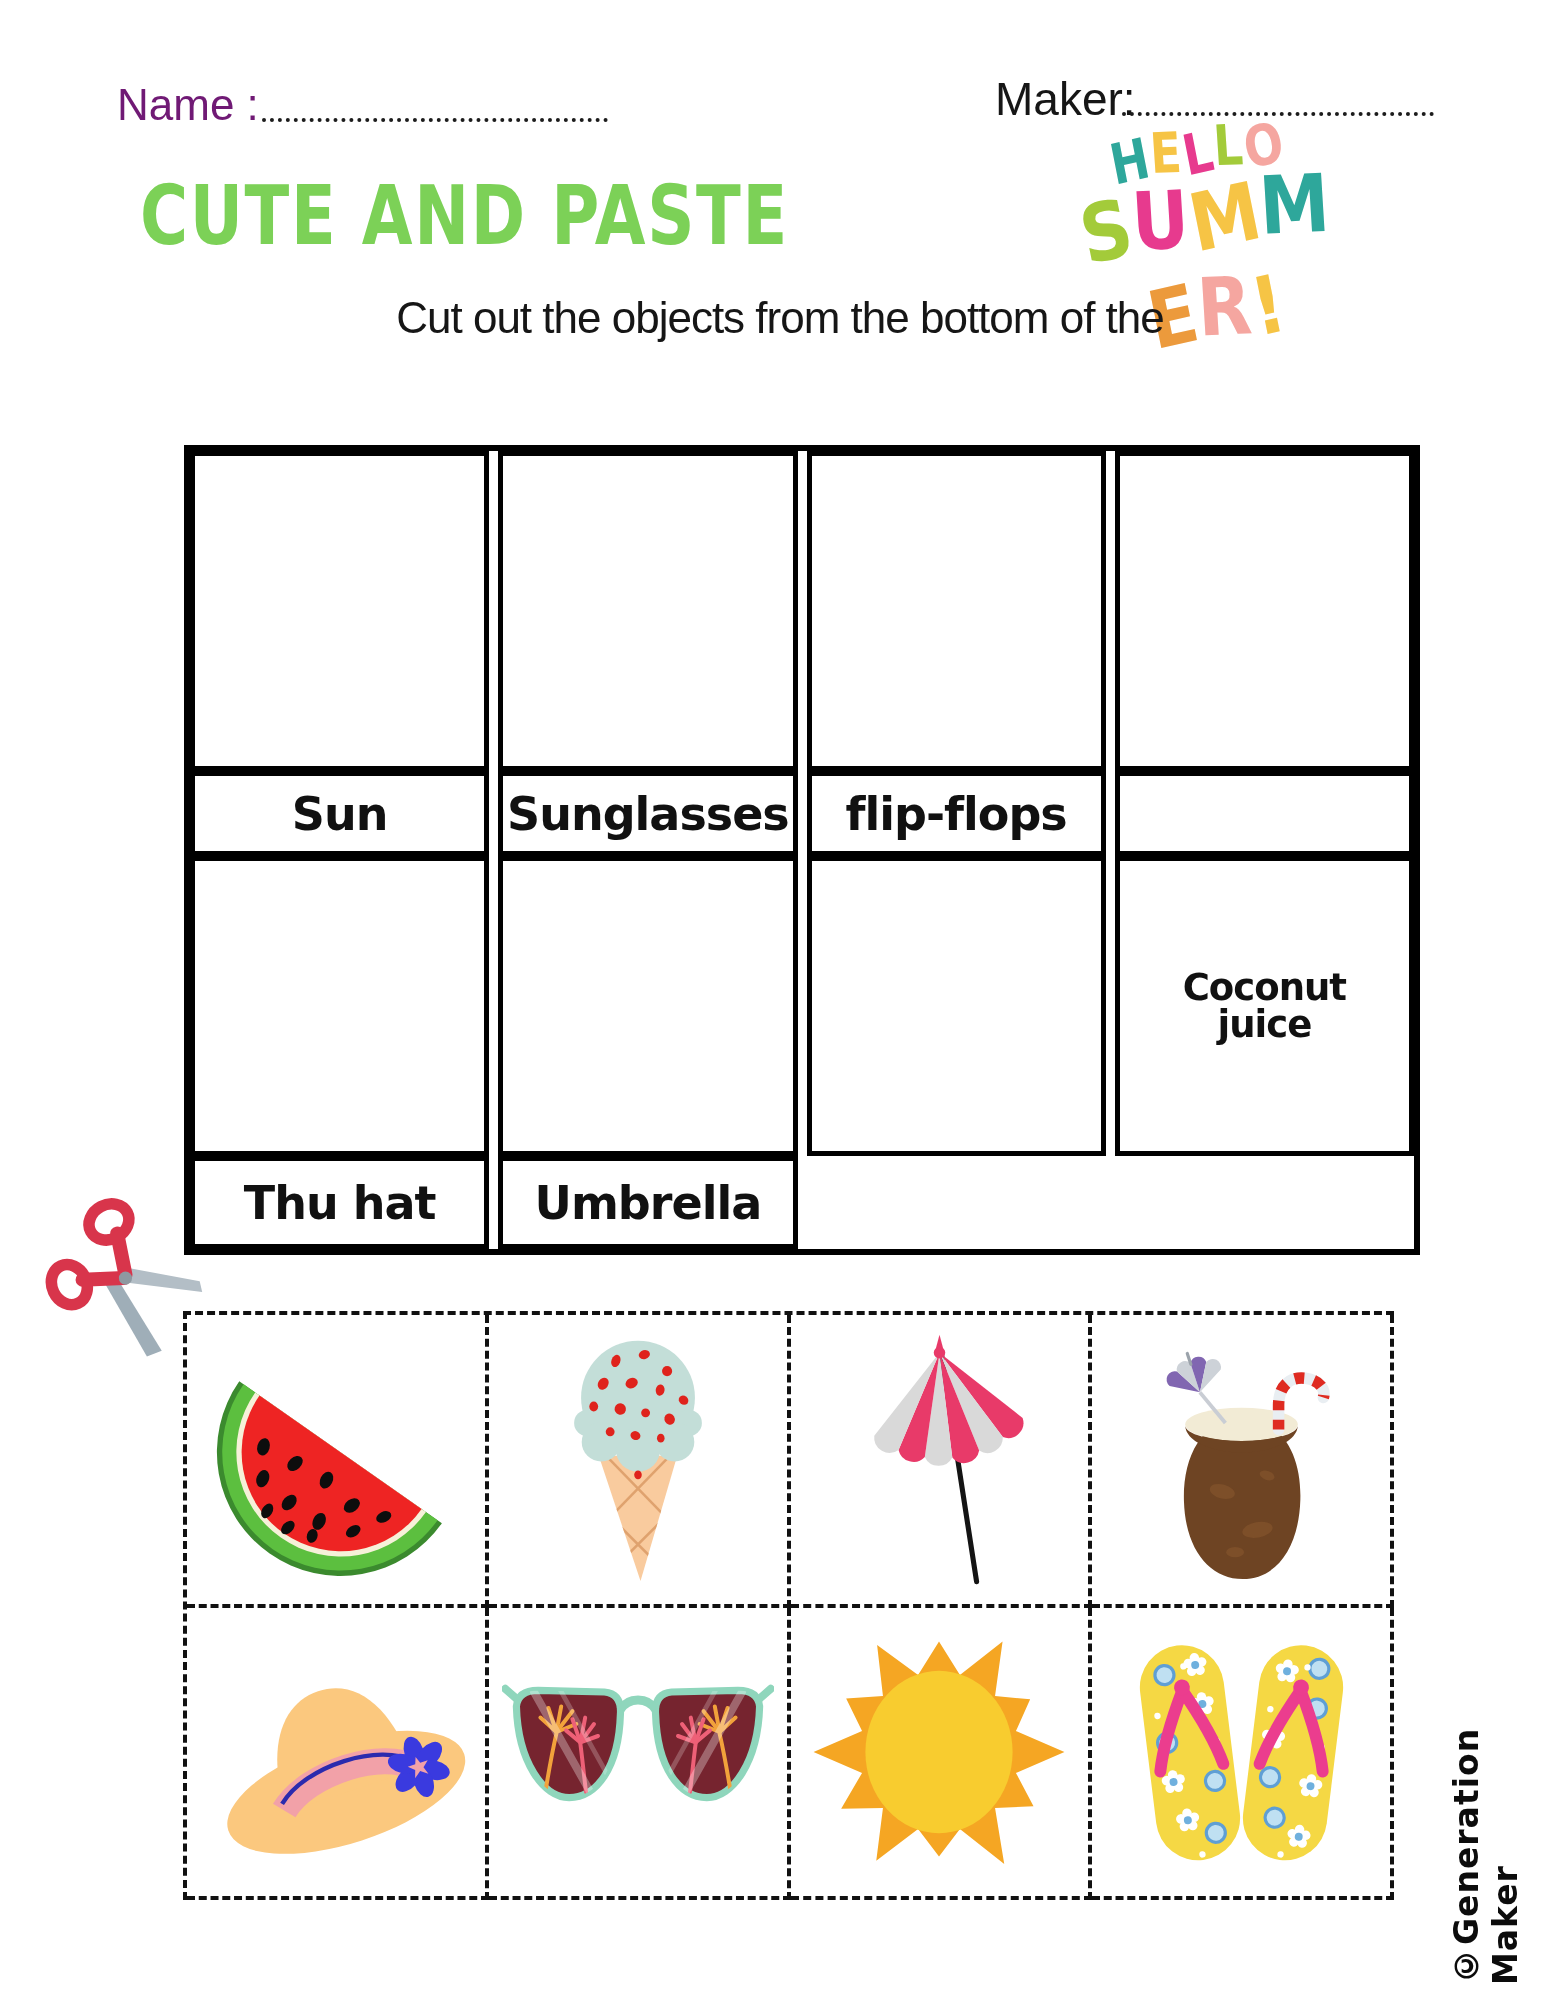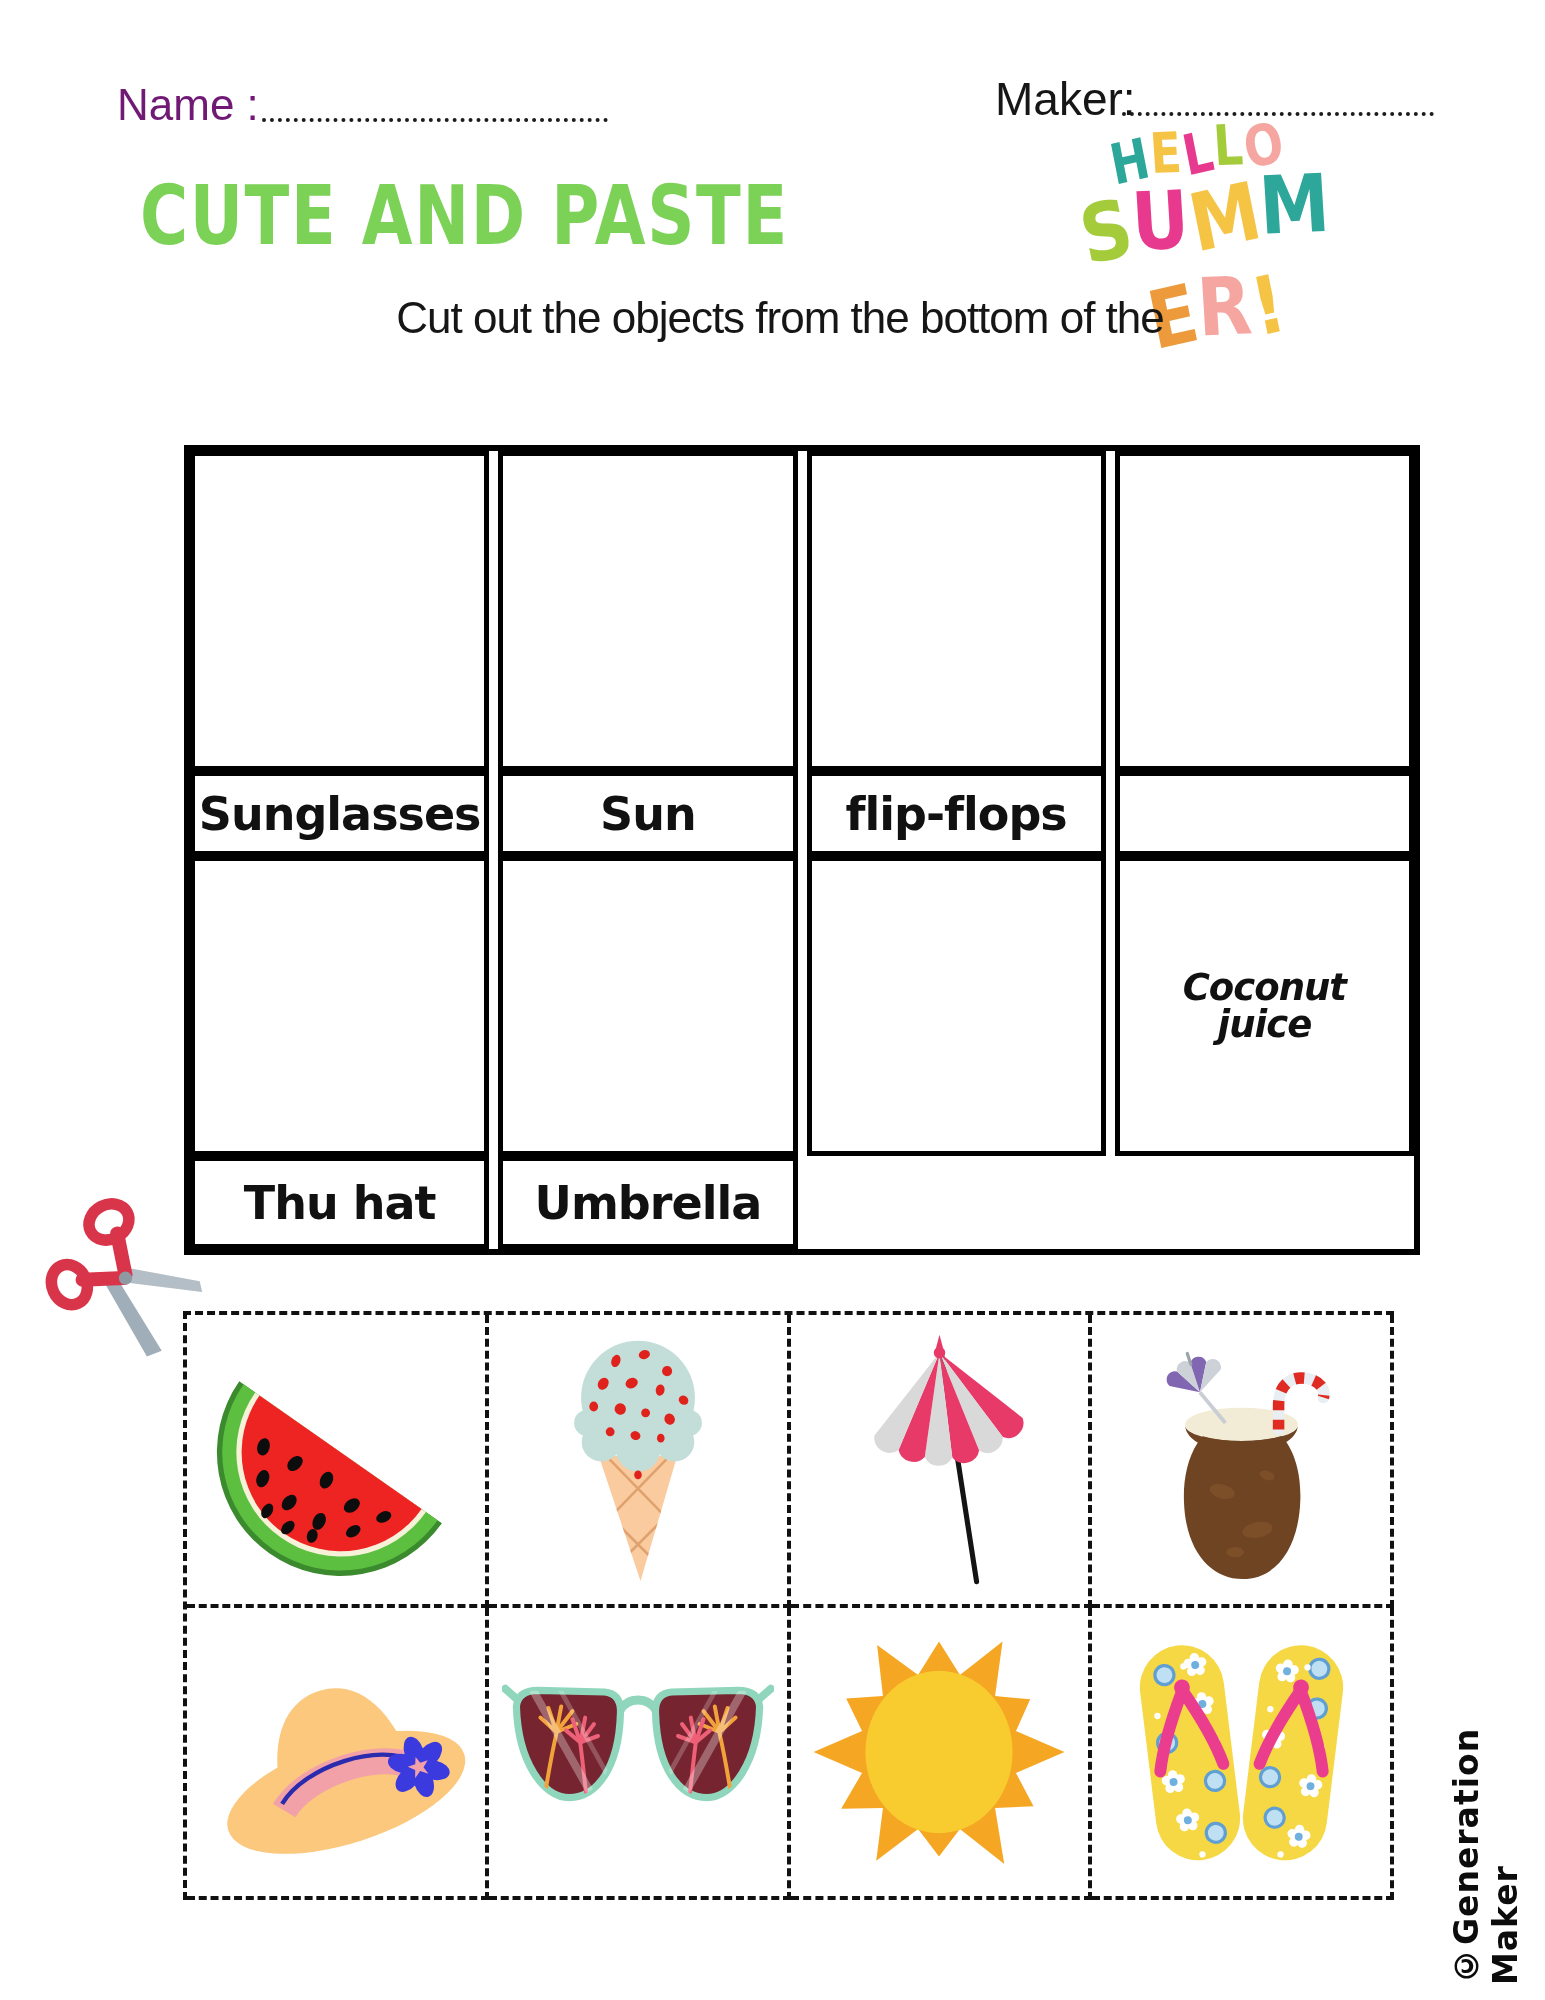--- a/index.html
+++ b/index.html
@@ -32,21 +32,21 @@
       line-height:72px;color:#161616;letter-spacing:-1px;}
 
   
   .paste-table{left:184px;top:445px;width:1224px;height:798px;
       display:grid;grid-template-columns:repeat(4,1fr);grid-template-rows:320px 85px 300px 93px;
       column-gap:9px;border:6px solid #000;box-sizing:content-box;}
   .paste-cell{border:5px solid #000;box-sizing:border-box;display:flex;align-items:center;
       justify-content:center;text-align:center;}
   .paste-label{font-weight:800;font-size:46px;font-family:"DejaVu Sans","Liberation Sans",sans-serif;
       letter-spacing:-1px;line-height:1.0;}
-  .paste-label.small{font-size:37px;max-width:180px;font-style:italic;}
+  .paste-label.small{font-size:37px;max-width:180px;}
 
   
   .scissors{left:38px;top:1186px;}
 
   
   .cut-grid{left:183px;top:1311px;width:1211px;height:589px;display:grid;
       grid-template-columns:repeat(4,1fr);grid-template-rows:1fr 1fr;
       border-top:4px dashed #111;border-left:4px dashed #111;box-sizing:border-box;}
   .cut-cell{border-right:4px dashed #111;border-bottom:4px dashed #111;box-sizing:border-box;
       display:flex;align-items:center;justify-content:center;overflow:hidden;}
@@ -78,24 +78,24 @@
     <div>Cut out the objects from the bottom of the</div>
   </div>
 
   <div class="abs paste-table">
     <div class="paste-cell"></div>
     <div class="paste-cell"></div>
     <div class="paste-cell"></div>
     <div class="paste-cell"></div>
 
     <div class="paste-cell">
+        <span class="paste-label">Sun</span>
+      </div>
+    <div class="paste-cell">
         <span class="paste-label">Sunglasses</span>
-      </div>
-    <div class="paste-cell">
-        <span class="paste-label">Sun</span>
       </div>
     <div class="paste-cell">
         <span class="paste-label">flip-flops</span>
       </div>
 
     <div class="paste-cell"></div>
     <div class="paste-cell"></div>
     <div class="paste-cell"></div>
     <div class="paste-cell"></div>
 

